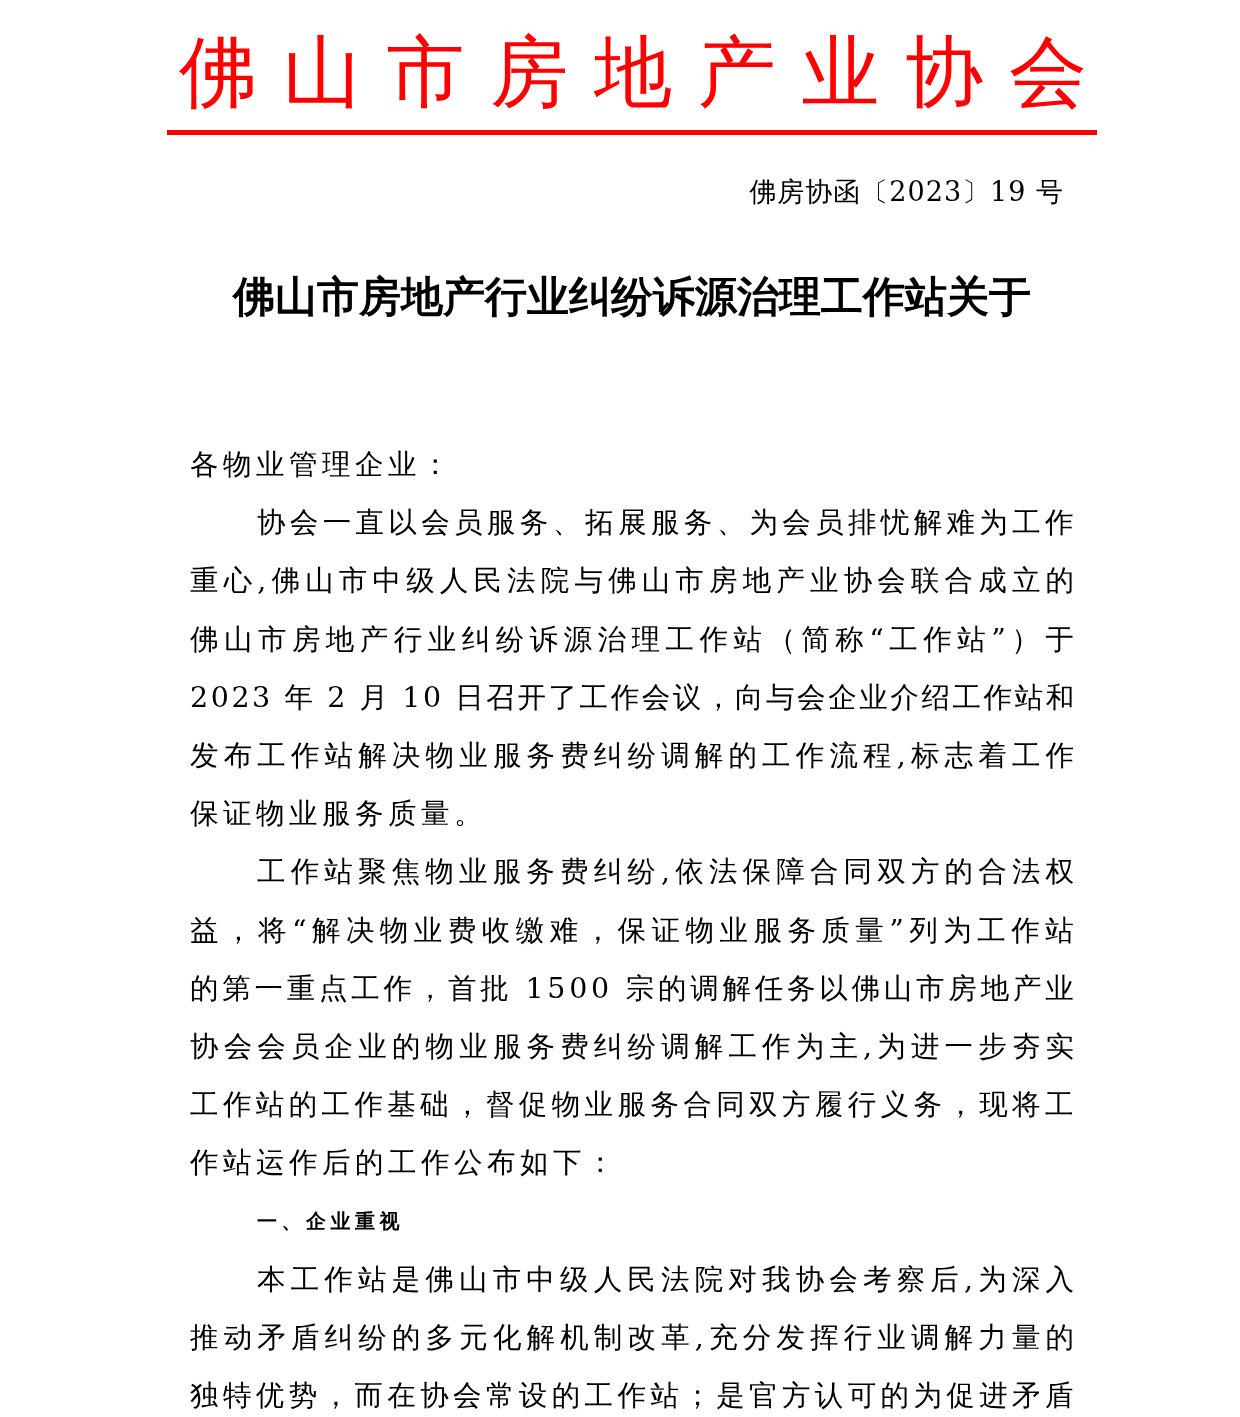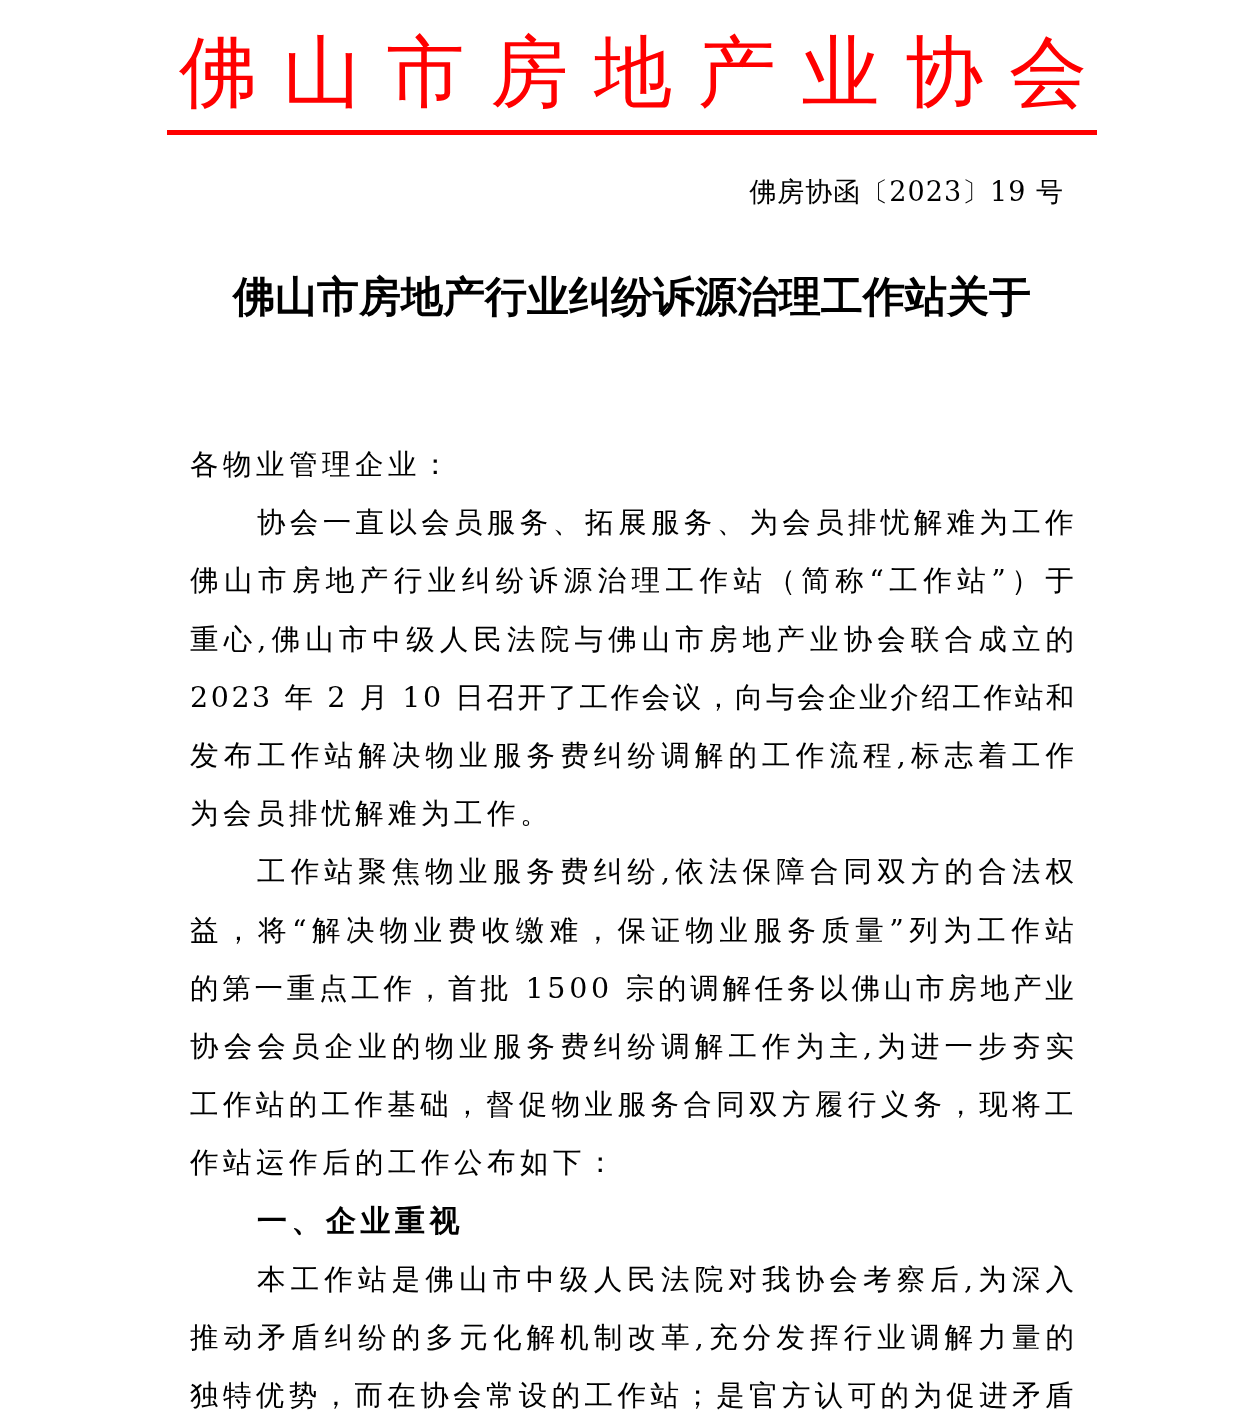--- a/index.html
+++ b/index.html
@@ -86,21 +86,21 @@
     }
     .line.last {
       justify-content: flex-start;
       letter-spacing: 4.5px;
     }
     .line.indent { padding-left: 67px; }
     .line .t { display: block; }
     .section-heading {
       font-family: "DejaVu Sans", "Liberation Sans", sans-serif;
       font-weight: bold;
-      font-size: 30px;
+      font-size: 20px;
       letter-spacing: 1px;
     }
     .salutation {
       letter-spacing: 6px;
     }
   </style>
 </head>
 <body>
 
 <div class="page">
@@ -127,33 +127,33 @@
 
   <div class="body-text">
     <div class="line last salutation">
       <span class="t">各物业管理企业：</span>
     </div>
 
     <div class="line indent">
       <span class="t" style="letter-spacing: 4.33333px; white-space: nowrap;">协会一直以会员服务、拓展服务、为会员排忧解难为工作</span>
     </div>
     <div class="line">
-      <span class="t" style="letter-spacing: 5.46154px; white-space: nowrap;">佛山市房地产行业纠纷诉源治理工作站（简称“工作站”）于</span>
+      <span class="t" style="letter-spacing: 5.15385px; white-space: nowrap;">重心,佛山市中级人民法院与佛山市房地产业协会联合成立的</span>
     </div>
     <div class="line">
-      <span class="t" style="letter-spacing: 5.15385px; white-space: nowrap;">重心,佛山市中级人民法院与佛山市房地产业协会联合成立的</span>
+      <span class="t" style="letter-spacing: 5.46154px; white-space: nowrap;">佛山市房地产行业纠纷诉源治理工作站（简称“工作站”）于</span>
     </div>
     <div class="line">
       <span class="t" style="letter-spacing: 2.57576px; white-space: nowrap;">2023 年 2 月 10 日召开了工作会议，向与会企业介绍工作站和</span>
     </div>
     <div class="line">
       <span class="t" style="letter-spacing: 5.15385px; white-space: nowrap;">发布工作站解决物业服务费纠纷调解的工作流程,标志着工作</span>
     </div>
     <div class="line last">
-      <span class="t">为会员排忧解难为工作。</span>
+      <span class="t">保证物业服务质量。</span>
     </div>
 
     <div class="line indent">
       <span class="t" style="letter-spacing: 5.16667px; white-space: nowrap;">工作站聚焦物业服务费纠纷,依法保障合同双方的合法权</span>
     </div>
     <div class="line">
       <span class="t" style="letter-spacing: 5.46154px; white-space: nowrap;">益，将“解决物业费收缴难，保证物业服务质量”列为工作站</span>
     </div>
     <div class="line">
       <span class="t" style="letter-spacing: 3.75862px; white-space: nowrap;">的第一重点工作，首批 1500 宗的调解任务以佛山市房地产业</span>

